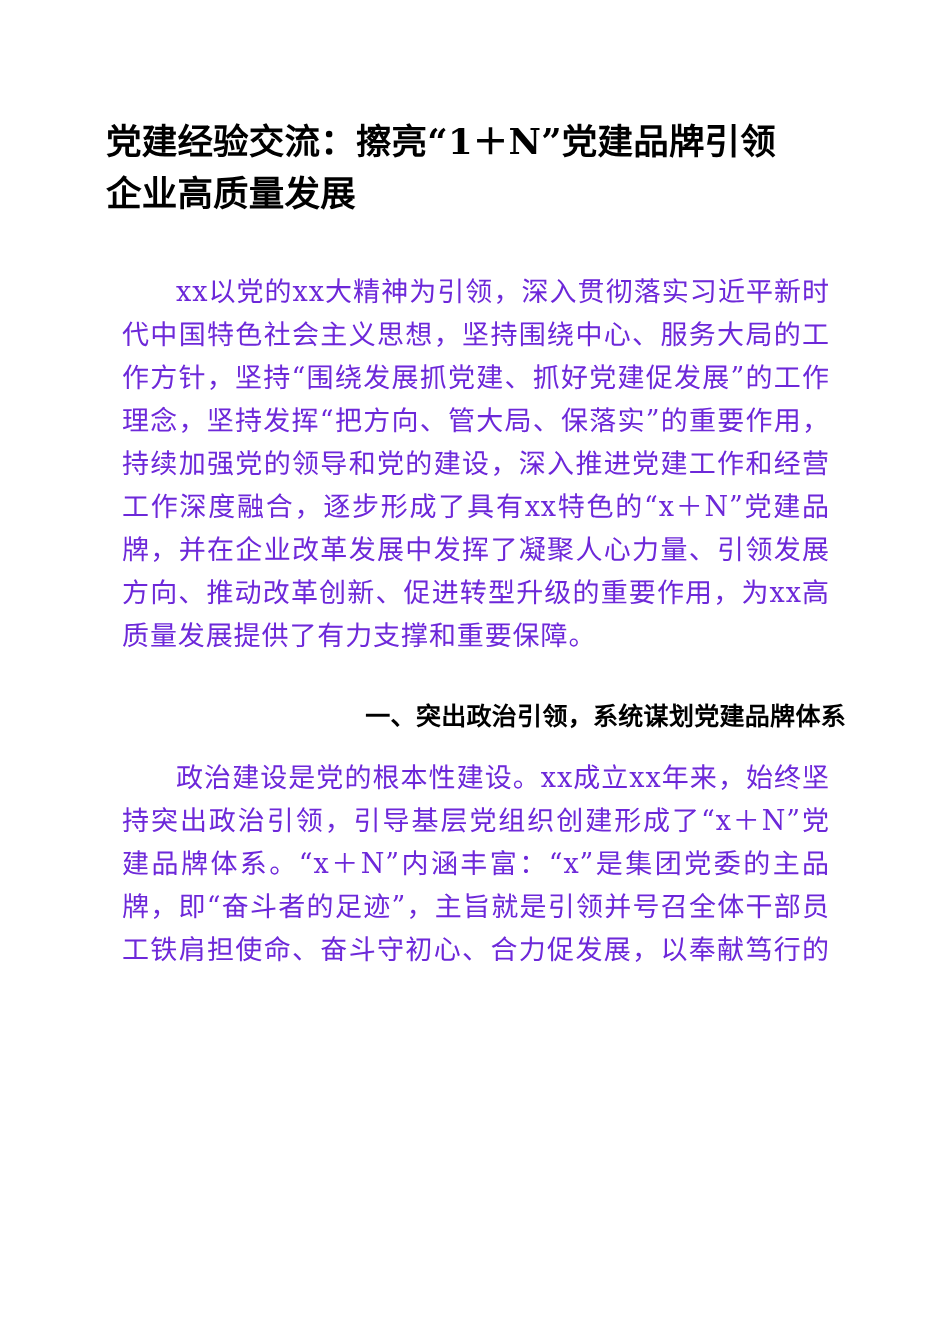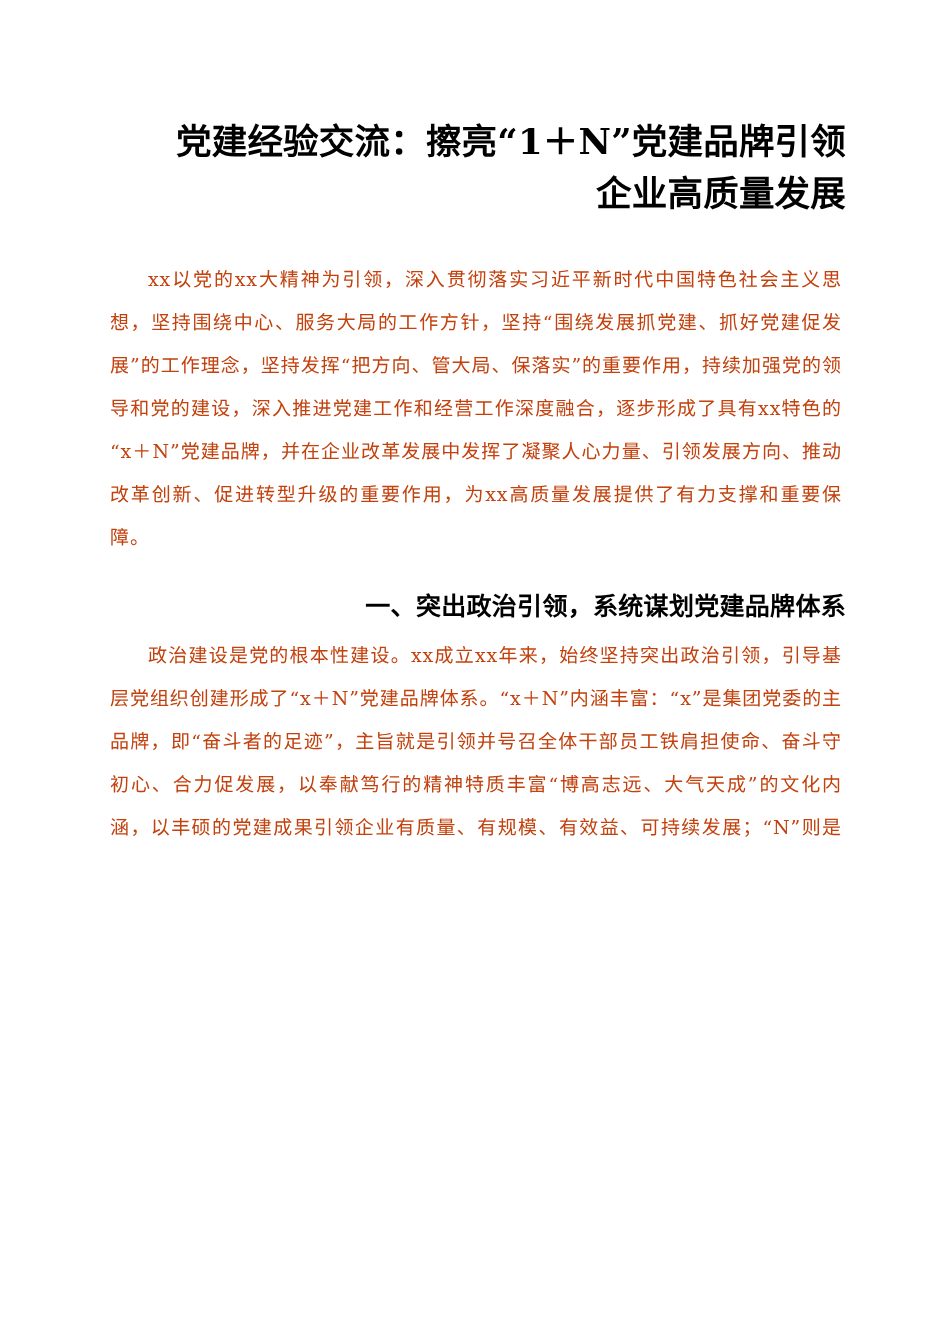--- a/index.html
+++ b/index.html
@@ -33,21 +33,21 @@
   }
 
   
   .doc-title {
     margin: 0;
     padding-top: 116px;
     font-family: "DejaVu Serif", "Liberation Serif", serif;
     font-weight: 700;
     font-size: 35.5px;
     line-height: 52px;
-    text-align: right;
+    text-align: left;
     letter-spacing: 0.2px;
     color: #000;
     white-space: pre-line;
   }
 
   
   .section-heading {
     margin: 0;
     padding-top: 22px;
     padding-bottom: 2px;
@@ -56,30 +56,30 @@
     font-weight: 700;
     font-size: 25px;
     line-height: 43px;
     letter-spacing: 0.3px;
     color: #000;
     text-align: right;
   }
 
   
   .para {
-    margin: 4px;
+    margin: 16px;
     font-family: "DejaVu Serif", "Liberation Serif", serif;
     font-weight: 400;
-    font-size: 19px;
+    font-size: 27px;
     line-height: 43px;
     text-indent: 2em;
     text-align: justify;
     text-justify: inter-ideograph;
     letter-spacing: 0.9px;
-    color: #c2410c;
+    color: #6d28d9;
   }
 
   .para.first {
     padding-top: 34px;
   }
 
   
   .para.clipped {
     max-height: 220px;
     overflow: hidden;

